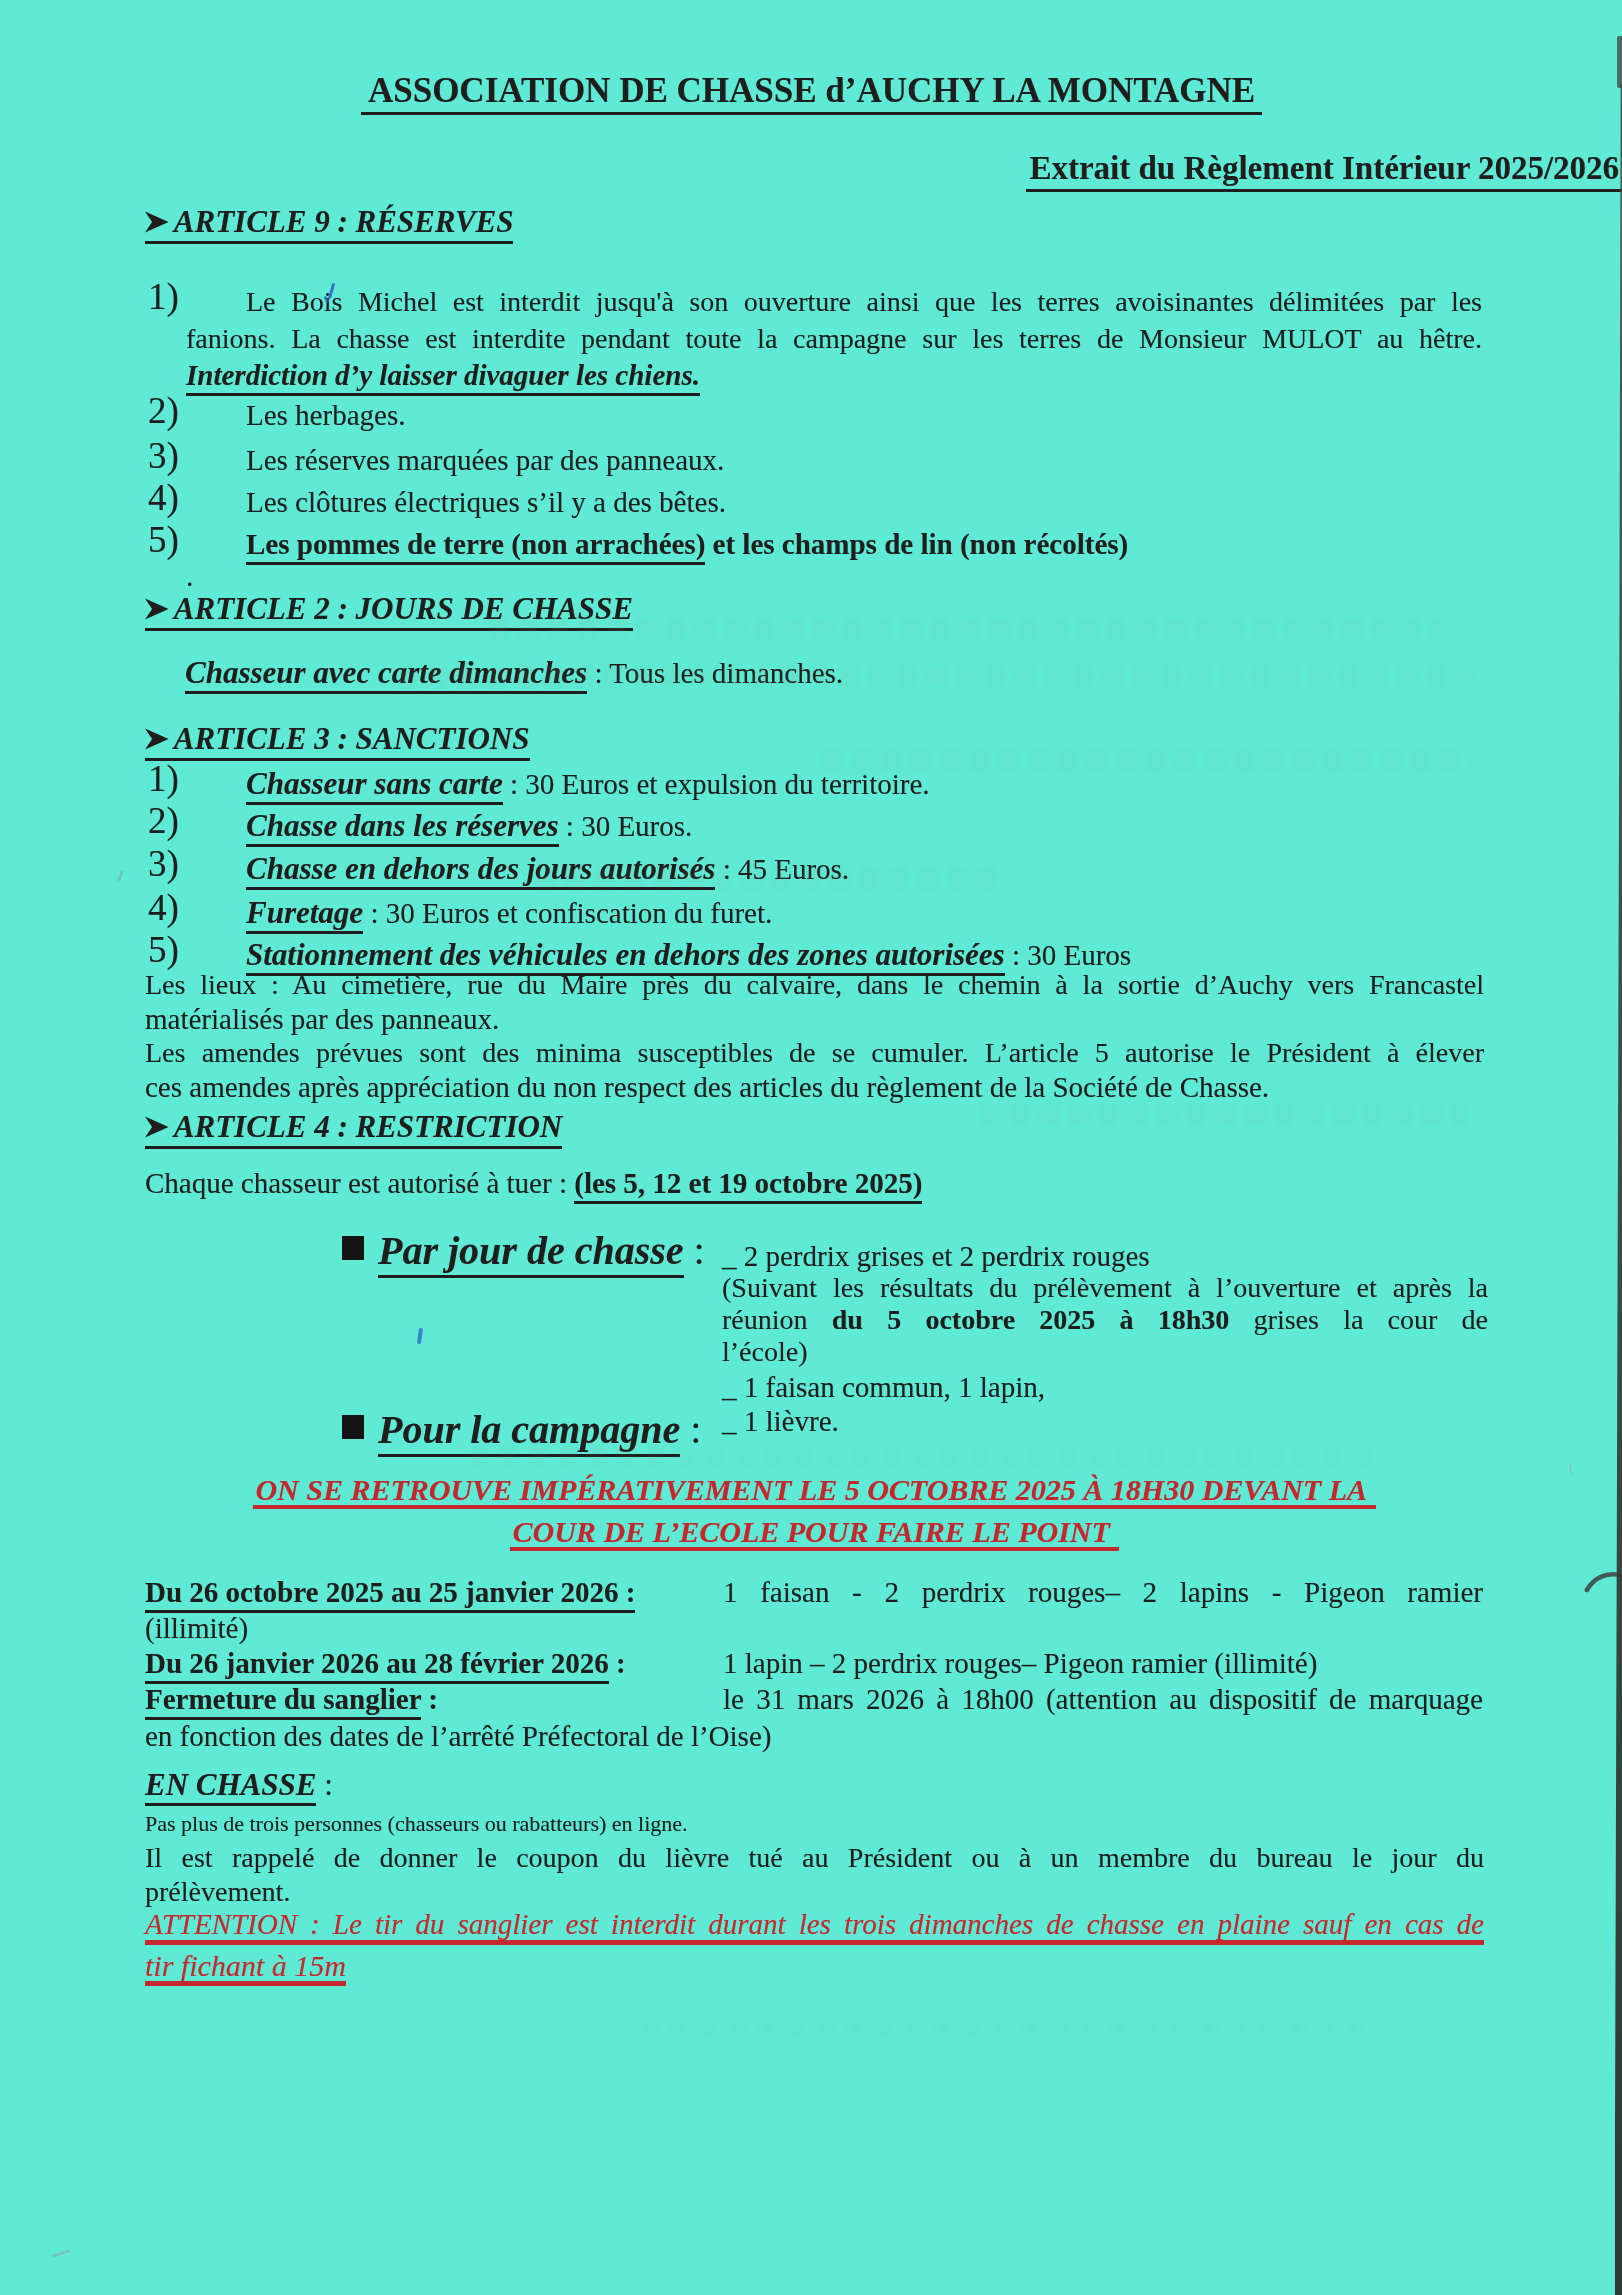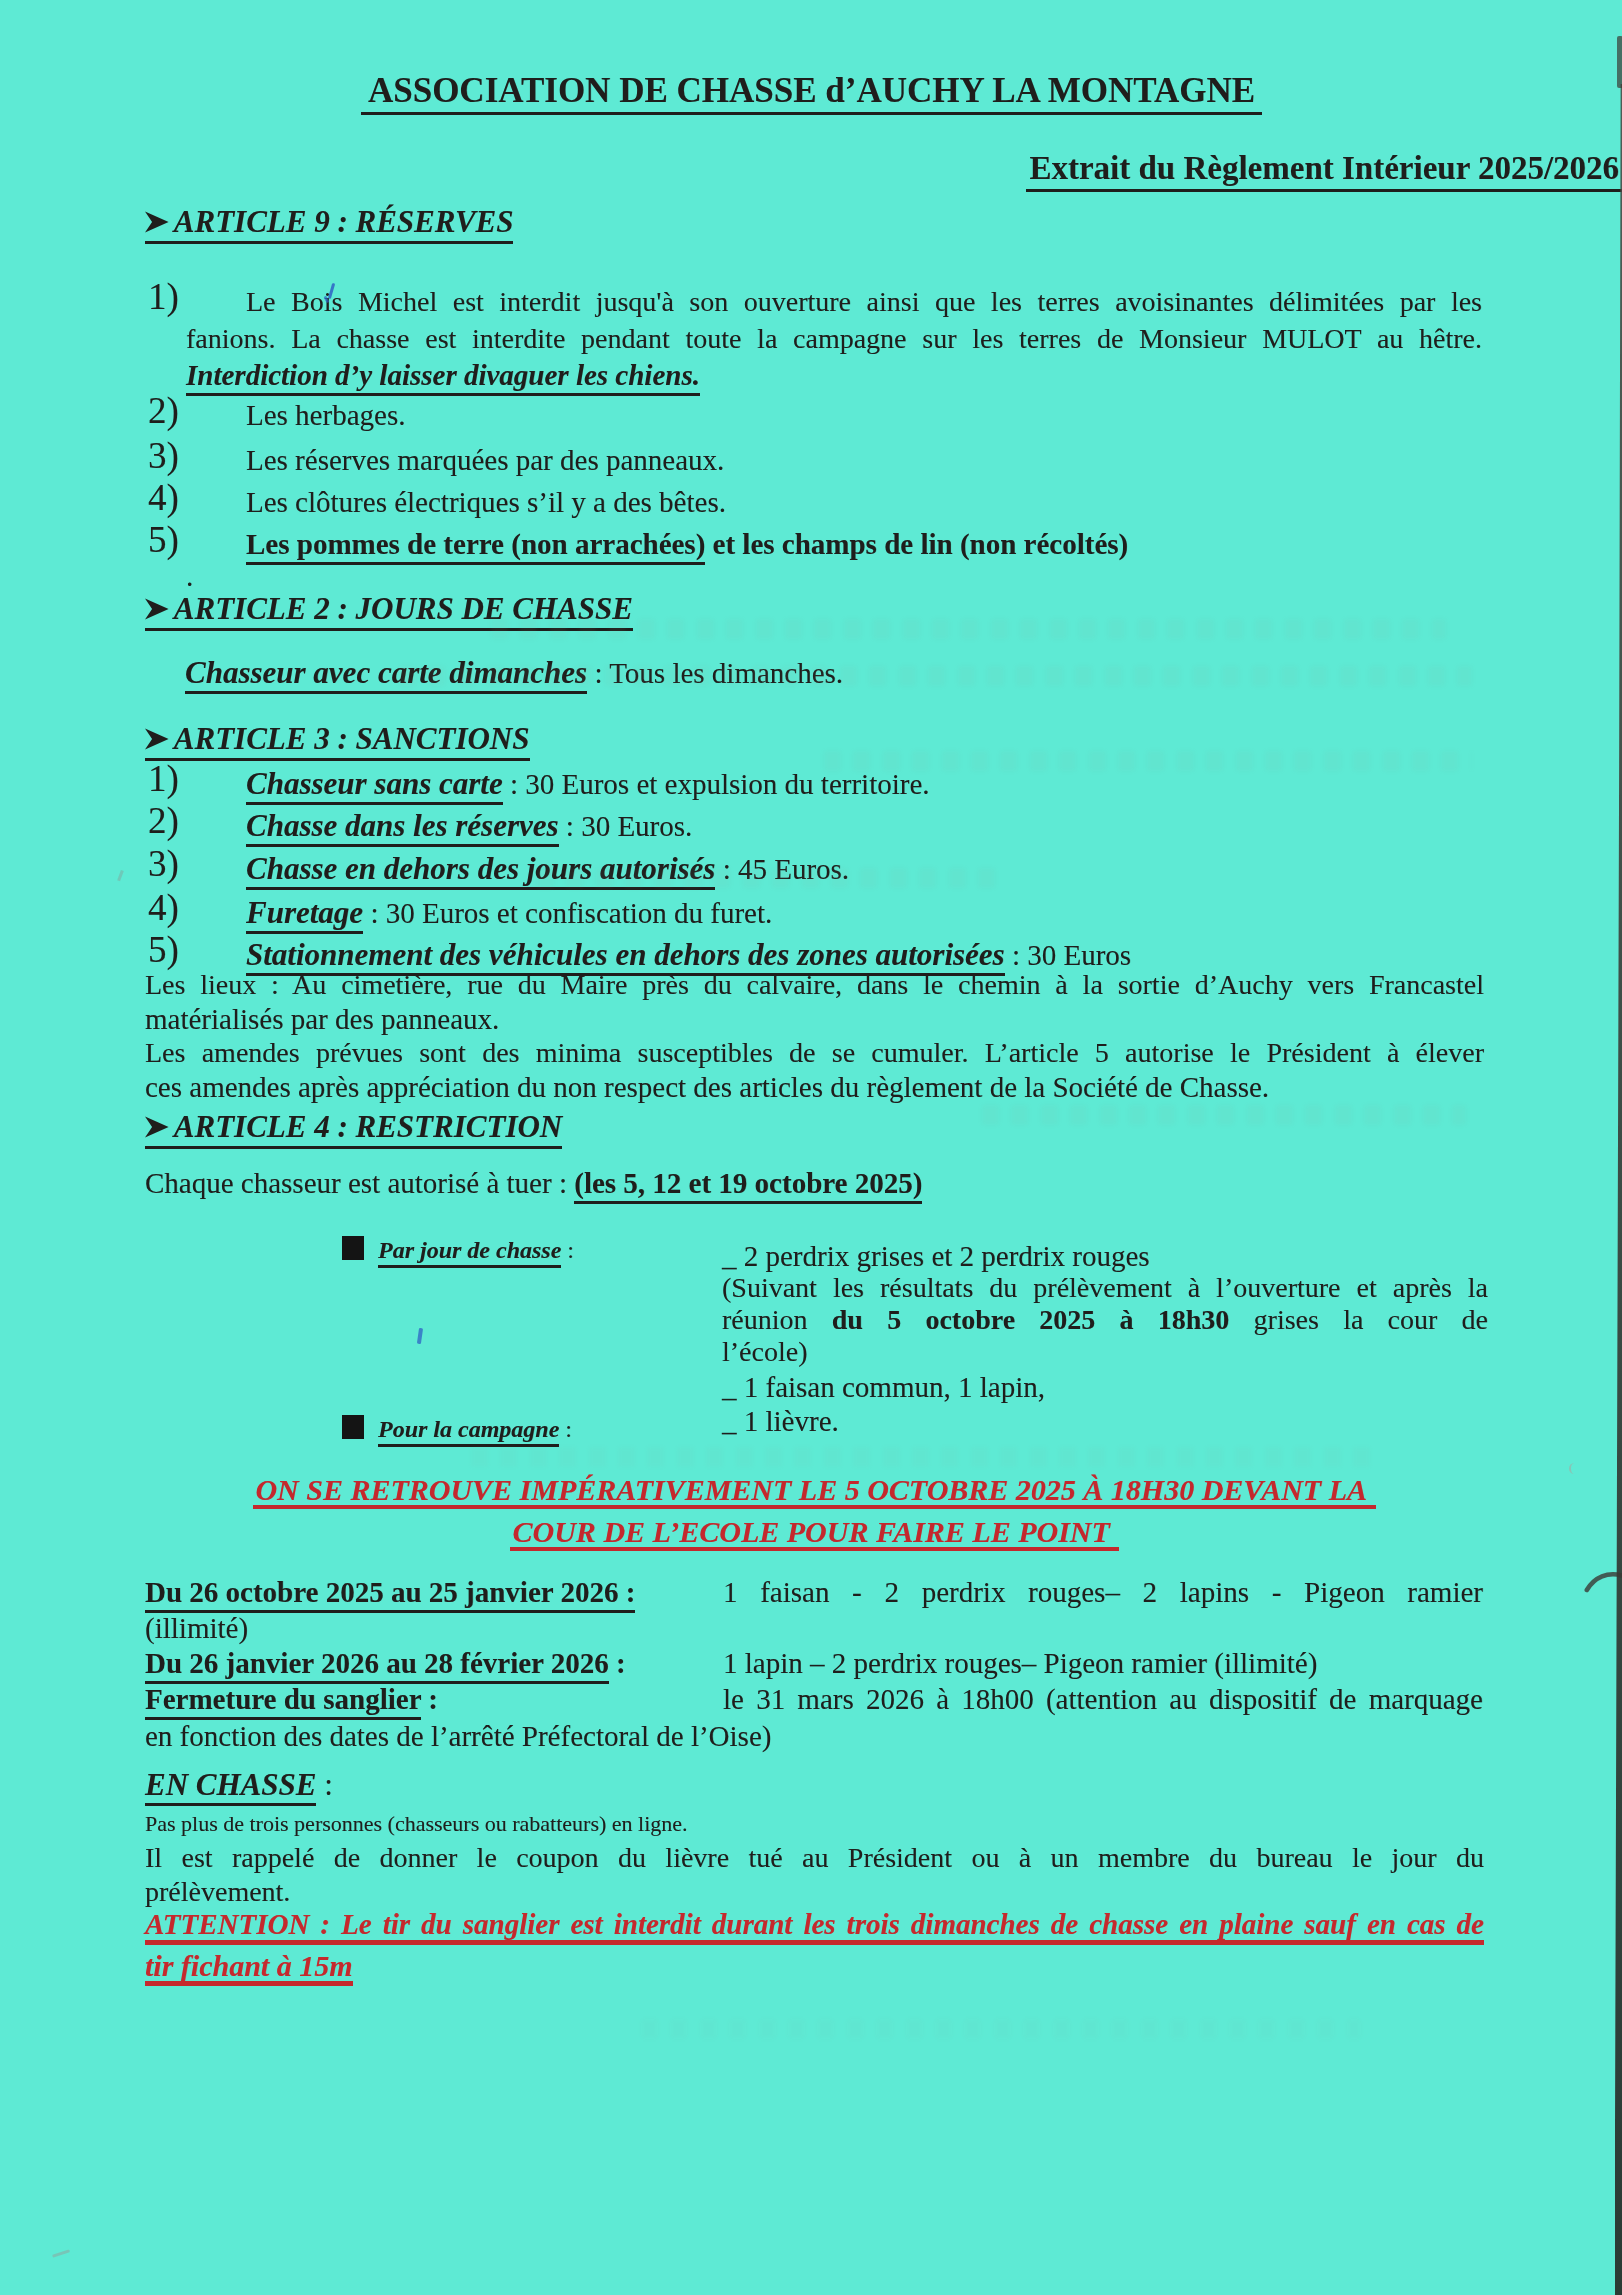--- a/index.html
+++ b/index.html
@@ -38,21 +38,21 @@
   .lab{font-weight:bold;font-style:italic;font-size:31px;border-bottom:3.9px solid #1f1e1c;padding-bottom:1.3px;}
 
   
   .para{left:145px;width:1339px;font-size:29px;line-height:34px;}
   .dot{left:186px;top:558px;font-size:29px;line-height:37px;}
 
   
   .intro4{left:145px;top:1165px;font-size:29px;line-height:37px;}
   .introb{font-weight:bold;border-bottom:3.9px solid #1f1e1c;padding-bottom:2px;}
   .sq{width:22px;height:23.6px;background:#141414;}
-  .pdaylab{font-size:24px;line-height:31px;}
+  .pdaylab{font-size:40px;line-height:31px;}
   .pdaylab .u{font-weight:bold;font-style:italic;border-bottom:3.9px solid #1f1e1c;padding-bottom:2px;}
   .rcol{left:722px;top:1241px;width:766px;font-size:29px;}
   .rcol .r1{line-height:31px;}
   .rcol .np{line-height:32px;font-size:28px;}
   .rcol .r5{line-height:31px;margin-top:3.9px;}
   .rcol .r6{line-height:31px;margin-top:3.3px;}
 
   
   .banner{left:145px;top:1473px;width:1339px;color:#c4282d;font-weight:bold;font-style:italic;font-size:30px;text-align:center;text-shadow:0.3px 0.3px 0 rgba(196,40,45,.35);}
   .banner .bl{display:inline-block;border-bottom:4.6px solid #c4282d;padding:0 9.2px 1.3px 2.6px;line-height:29px;}
@@ -63,21 +63,21 @@
   .slab{position:absolute;left:0;top:0;font-weight:bold;white-space:nowrap;}
   .slab .u2{border-bottom:3.9px solid #1f1e1c;padding-bottom:2px;}
   .sval{margin-left:578px;width:760px;}
   .sover{left:145px;width:1339px;font-size:29px;line-height:37px;}
 
   
   .ench{left:145px;top:1769px;font-size:31px;line-height:31px;}
   .ench .u{font-weight:bold;font-style:italic;border-bottom:3.9px solid #1f1e1c;padding-bottom:1.3px;}
   .pasplus{left:145px;top:1807px;font-size:22px;line-height:34px;}
   .rappele{left:145px;top:1841px;width:1339px;font-size:28px;line-height:34px;}
-  .warn{left:145px;top:1910px;width:1339px;color:#c5292d;font-weight:bold;font-style:italic;text-shadow:0.3px 0.3px 0 rgba(197,41,45,.35);}
+  .warn{left:145px;top:1910px;width:1339px;color:#c5292d;font-weight:normal;font-style:italic;text-shadow:0.3px 0.3px 0 rgba(197,41,45,.35);}
   .warn .w1{font-size:29px;line-height:29px;border-bottom:5.2px solid #c5292d;padding-bottom:0.7px;}
   .warn .w2{margin-top:5.9px;}
   .warn .w2 span{display:inline-block;font-size:30px;line-height:29px;border-bottom:5.2px solid #c5292d;padding-bottom:1.3px;}
 
   
   .ghost{position:absolute;height:19.6px;filter:blur(2px);opacity:.5;
     background:repeating-linear-gradient(90deg,rgba(138,158,140,.13) 0 17px,rgba(138,158,140,0) 17px 29.4px);}
   .edge{position:absolute;right:0;top:84px;bottom:0;width:8.5px;opacity:.88;
     background:linear-gradient(to bottom,#4a4a44,#23231f);
     clip-path:polygon(72% 0,100% 0,100% 100%,0 100%,55% 30%);}

